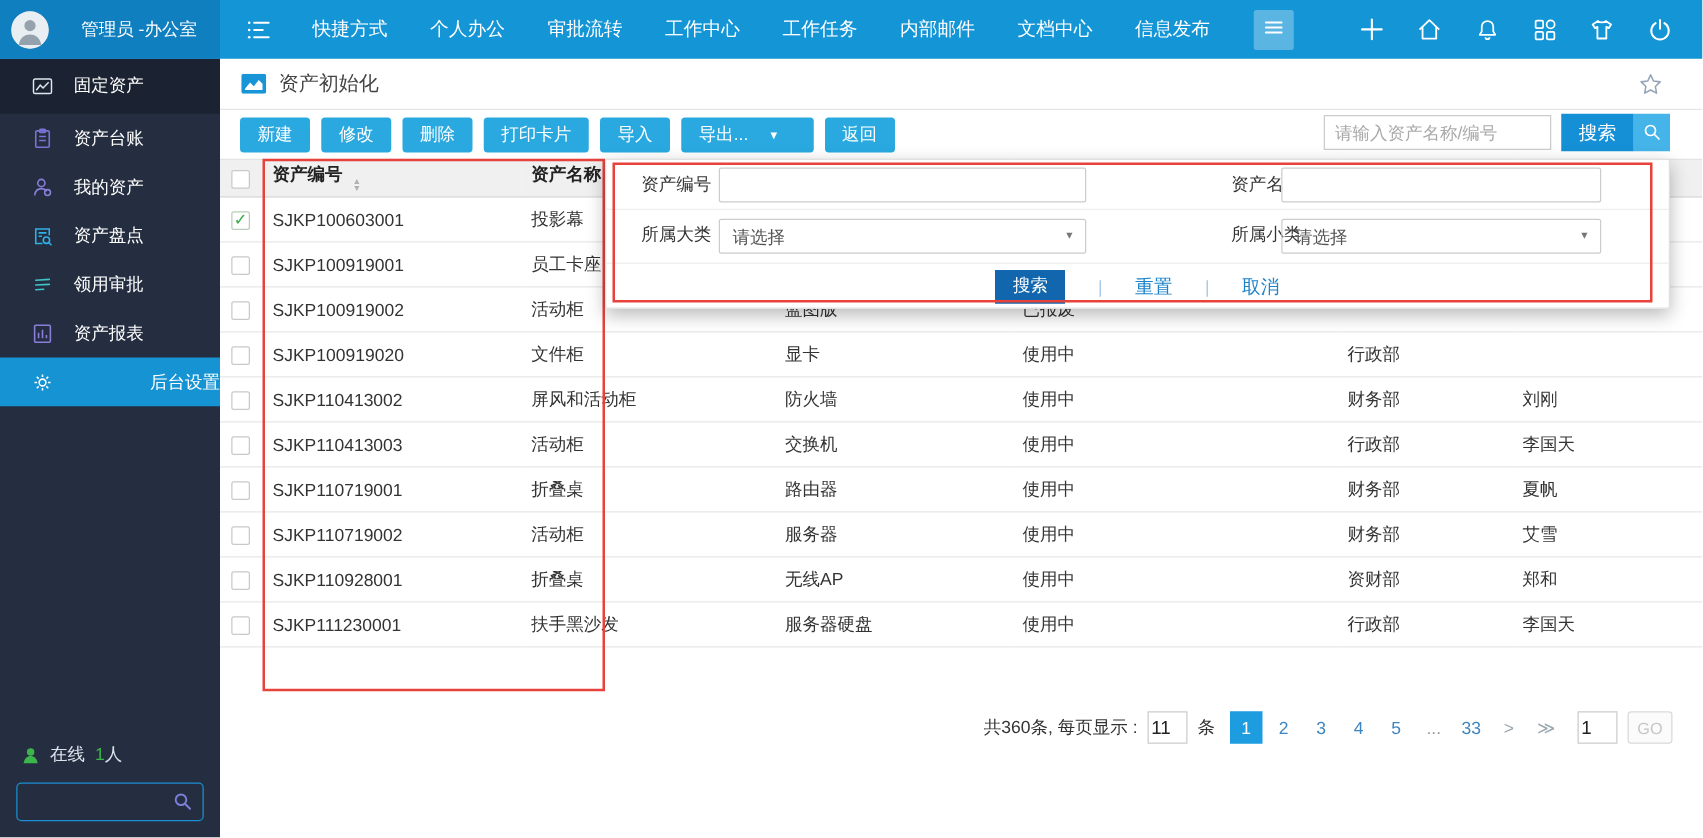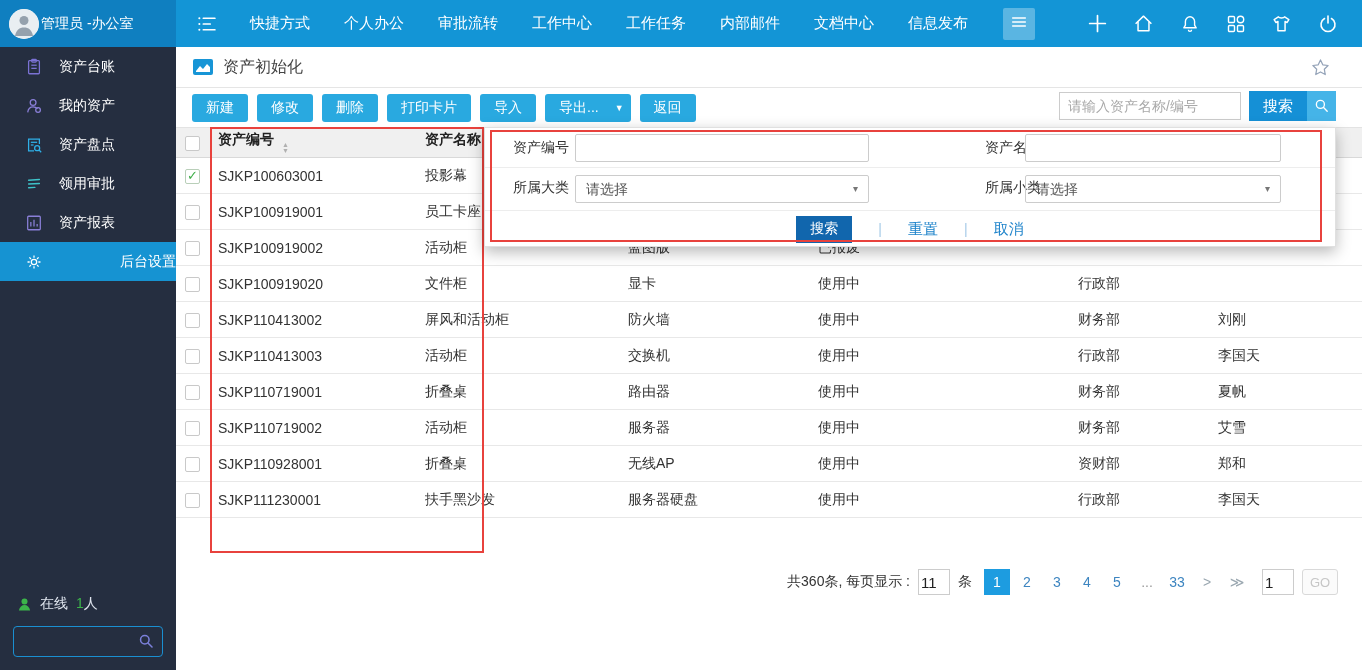--- a/index.html
+++ b/index.html
@@ -5,21 +5,21 @@
   * { box-sizing: border-box; }
   html,body { margin:0; padding:0; }
   body {
     width:1362px; height:670px; position:relative; overflow:hidden;
     background:#fff; font-family:"Liberation Sans","DejaVu Sans",sans-serif;
   }
   
   .topbar { position:absolute; left:0; top:0; width:1362px; height:47px;
     background:#1395d6; display:flex; align-items:center; z-index:20; }
   .topbar-left { width:176px; height:100%; background:#0f7fc0; display:flex;
-    align-items:center; gap:2px; padding-left:9px; flex:none; }
+    align-items:center; gap:26px; padding-left:9px; flex:none; }
   .avatar { width:30px; height:30px; border-radius:50%; overflow:hidden; flex:none; background:#e9eef2; }
   .username { color:#fff; font-size:14px; white-space:nowrap; }
   .tb-ic { width:21px; height:21px; display:inline-flex; align-items:center; justify-content:center; cursor:pointer; }
   .tb-ic.list { margin-left:20px; }
   .nav { display:flex; gap:34px; margin-left:33px;justify-content:center; }
   .nav-item { color:#fff; font-size:15px; cursor:pointer; white-space:nowrap; }
   .hamburger { width:32px; height:32px; background:rgba(255,255,255,.3); border:none;
     border-radius:2px; margin-left:35px; display:flex; align-items:center; justify-content:center; cursor:pointer; }
   .spacer { flex:1; }
   #tb-actions { display:flex; gap:25px; align-items:center; margin-right:24px; }
@@ -41,21 +41,21 @@
   
   .content { position:absolute; left:176px; top:47px; width:1186px; height:623px; background:#fff; overflow:hidden; }
   .page-head { height:41px; border-bottom:1px solid #e5e5e5; display:flex; align-items:center;
     padding-left:17px; position:relative; }
   .title-icon { display:inline-flex; }
   .page-head h1 { font-size:16px; color:#444; font-weight:normal; margin:0 0 0 10px; }
   .star { position:absolute; right:32px; top:11px; width:19px; height:19px; cursor:pointer; }
   .toolbar { position:absolute; top:41px; left:0; right:0; height:39px; padding:6px 0 0 16px; }
   .tbtn { height:28px; background:#29a9e0; color:#fff; border:none; border-radius:3px;
     font-size:14px; padding:0 14px; margin-right:9px; cursor:pointer; }
-  .tbtn.export { padding-right:7px; }
+  .tbtn.export { padding-right:27px; }
   .tbtn .caret { font-size:9px; margin-left:16px; vertical-align:1px; }
   .search-group { position:absolute; top:44px; right:26px; display:flex; align-items:center; height:30px; z-index:3; }
   .search-group input { width:182px; height:28px; border:1px solid #ccc; padding:0 8px;
     font-size:14px; color:#701a75; margin-right:8px; outline:none; }
   .search-group input::placeholder { color:#a9a9a9; }
   .btn-search { height:30px; width:58px; background:#1590d6; color:#fff; border:none; font-size:15px; cursor:pointer; }
   .btn-mag { height:30px; width:29px; background:#45b4e8; border:none; display:flex;
     align-items:center; justify-content:center; cursor:pointer; }
   
   #asset-table { position:absolute; top:80px; left:0; width:1186px; table-layout:fixed; border-collapse:collapse; }
@@ -205,20 +205,31 @@
             <path d="M6.5 4.5a7 7 0 1 0 7 0"></path>
             <line x1="10" y1="2" x2="10" y2="9"></line>
           </g>
         </svg>
       </span>
     </div>
 </header>
 
 <aside class="sidebar">
   <div id="side-menu">
+      <div class="menu-item section">
+        <span class="mi-icon" style="color: rgb(223, 231, 240);">
+          <svg viewBox="0 0 20 20" width="18" height="18">
+            <g fill="none" stroke="currentColor" stroke-width="1.3">
+              <rect x="2" y="3.5" width="16" height="13" rx="1.5"></rect>
+              <path d="M4.5 13.5 L8 9 L10.5 11.5 L15.5 6.5"></path>
+            </g>
+          </svg>
+        </span>
+        <span>固定资产</span>
+      </div>
       <div class="menu-item">
         <span class="mi-icon" style="color: rgb(123, 114, 212);">
           <svg viewBox="0 0 20 20" width="18" height="18">
             <g fill="none" stroke="currentColor" stroke-width="1.4">
               <rect x="4" y="3" width="12" height="14.5" rx="1"></rect>
               <rect x="7.5" y="1.5" width="5" height="3" rx="0.8"></rect>
               <line x1="7" y1="8" x2="13" y2="8"></line>
               <line x1="7" y1="11.5" x2="13" y2="11.5"></line>
             </g>
           </svg>

